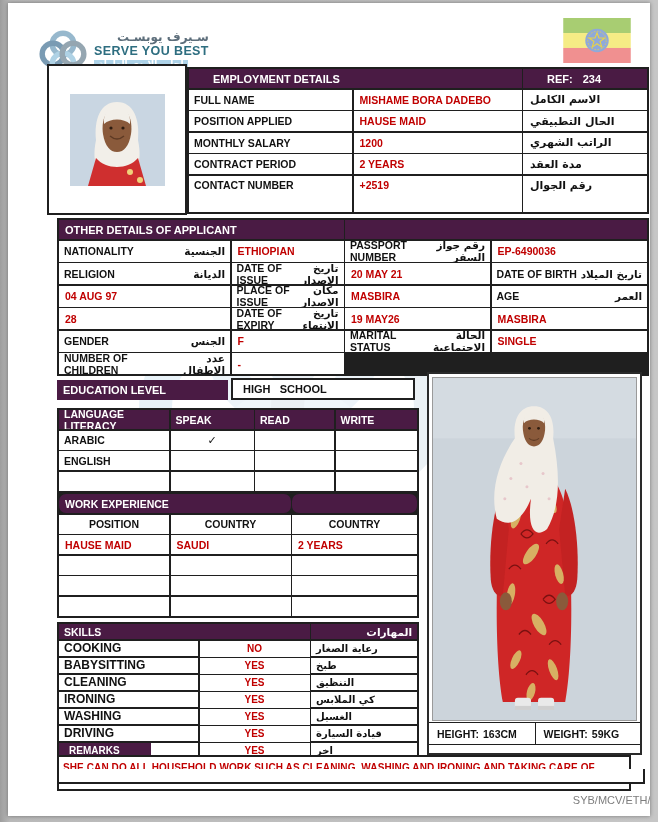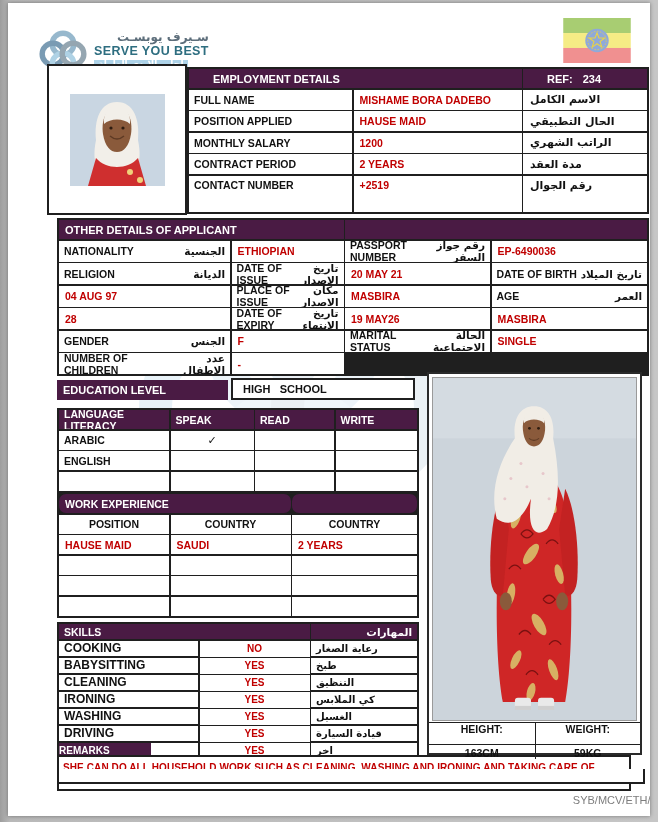--- a/index.html
+++ b/index.html
@@ -79,35 +79,35 @@
   .work .colhdr{font-weight:bold;font-size:10.5px;color:#111;justify-content:center;}
 
   
   .skills{left:49px;top:619px;width:358px;grid-template-columns:139px 110px 1fr;
           grid-template-rows:15px repeat(7,15.5px);}
   .skills .hdr{font-size:10.5px;padding:0 5px;}
   .skills .lbl{font-size:12px;}
   .skills .val{justify-content:center;font-size:10px;}
   .skills .arlbl{font-size:10px;padding:0 5px;}
   .remarks-band{background:#4a1b44;color:#fff;font-weight:bold;font-size:10px;
-                height:100%;width:92px;display:flex;align-items:center;padding:0 0;box-sizing:border-box;}
+                height:100%;width:92px;display:flex;align-items:center;padding:0 10px;box-sizing:border-box;}
 
   
   .remarks-text{left:49px;top:752px;width:574px;height:15px;border:2px solid #1f1f1f;background:#fff;
                 display:flex;align-items:center;padding:16px 4px;box-sizing:border-box;
                 color:#c00000;font-weight:bold;font-size:10px;letter-spacing:.1px;}
   .remarks-empty{left:49px;top:766px;width:588px;height:15px;border:2px solid #1f1f1f;border-top:none;background:#fff;box-sizing:border-box;}
 
   
   .photo-big{left:419px;top:369px;width:215px;height:383px;border:2px solid #2a2a2a;background:#fff;box-sizing:border-box;}
   .photo-big-inner{position:absolute;left:3px;top:3px;right:3px;height:342px;border:1px solid #9a9a9a;overflow:hidden;}
   .photo-big-inner svg{width:100%;height:100%;display:block;}
   .hw-row{position:absolute;left:0;right:0;top:348px;height:21px;display:grid;grid-template-columns:1fr 1fr;
           border-top:1.5px solid #1f1f1f;border-bottom:1.5px solid #1f1f1f;}
-  .hw-cell{display:flex;align-items:center;gap:12px;font-weight:bold;font-size:10.5px;color:#111;padding:0 8px;flex-direction:column;}
+  .hw-cell{display:flex;align-items:center;gap:4px;font-weight:bold;font-size:10.5px;color:#111;padding:0 8px;}
   .hw-cell+.hw-cell{border-left:1.5px solid #1f1f1f;}
 
   
   .footer{left:0;top:791px;width:630px;text-align:right;font-size:11px;color:#7d7d7d;margin-left:40px;}
 
   .check{font-family:"DejaVu Sans",sans-serif;font-weight:bold;color:#111;font-size:11px;}
 </style>
 </head>
 <body>
 

